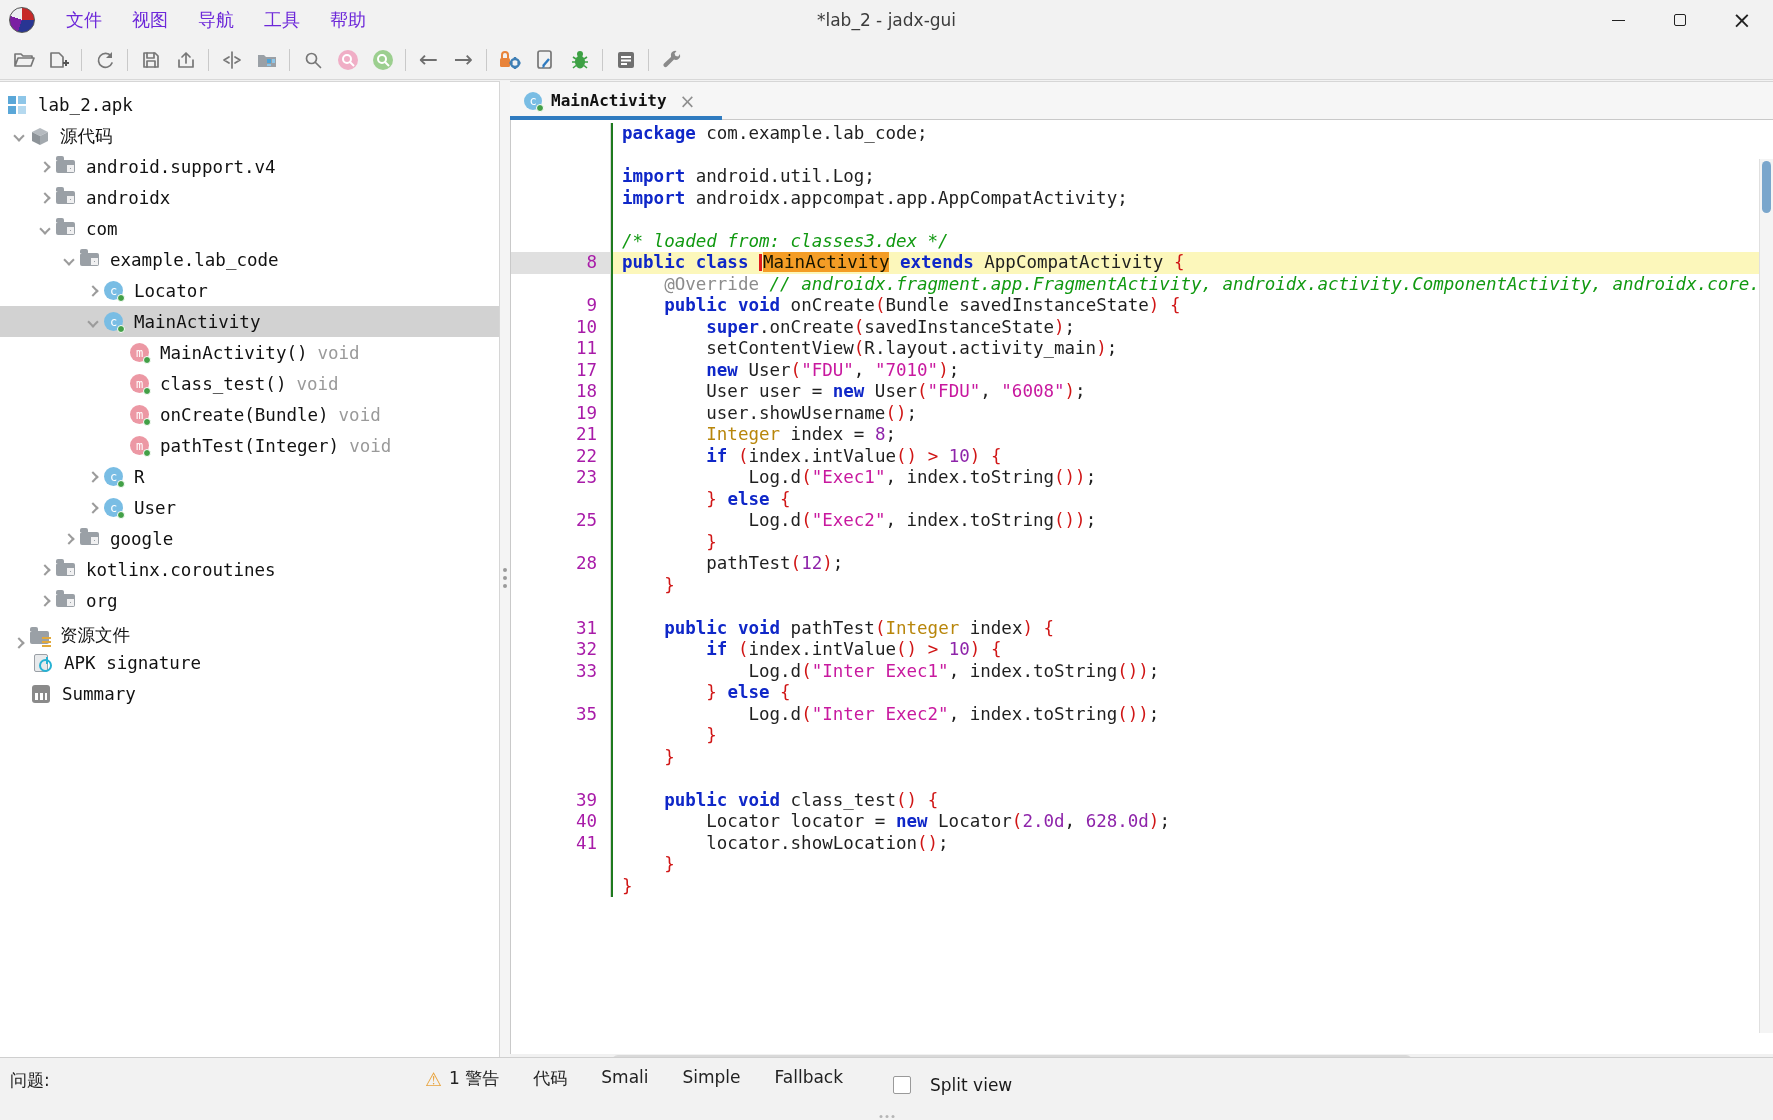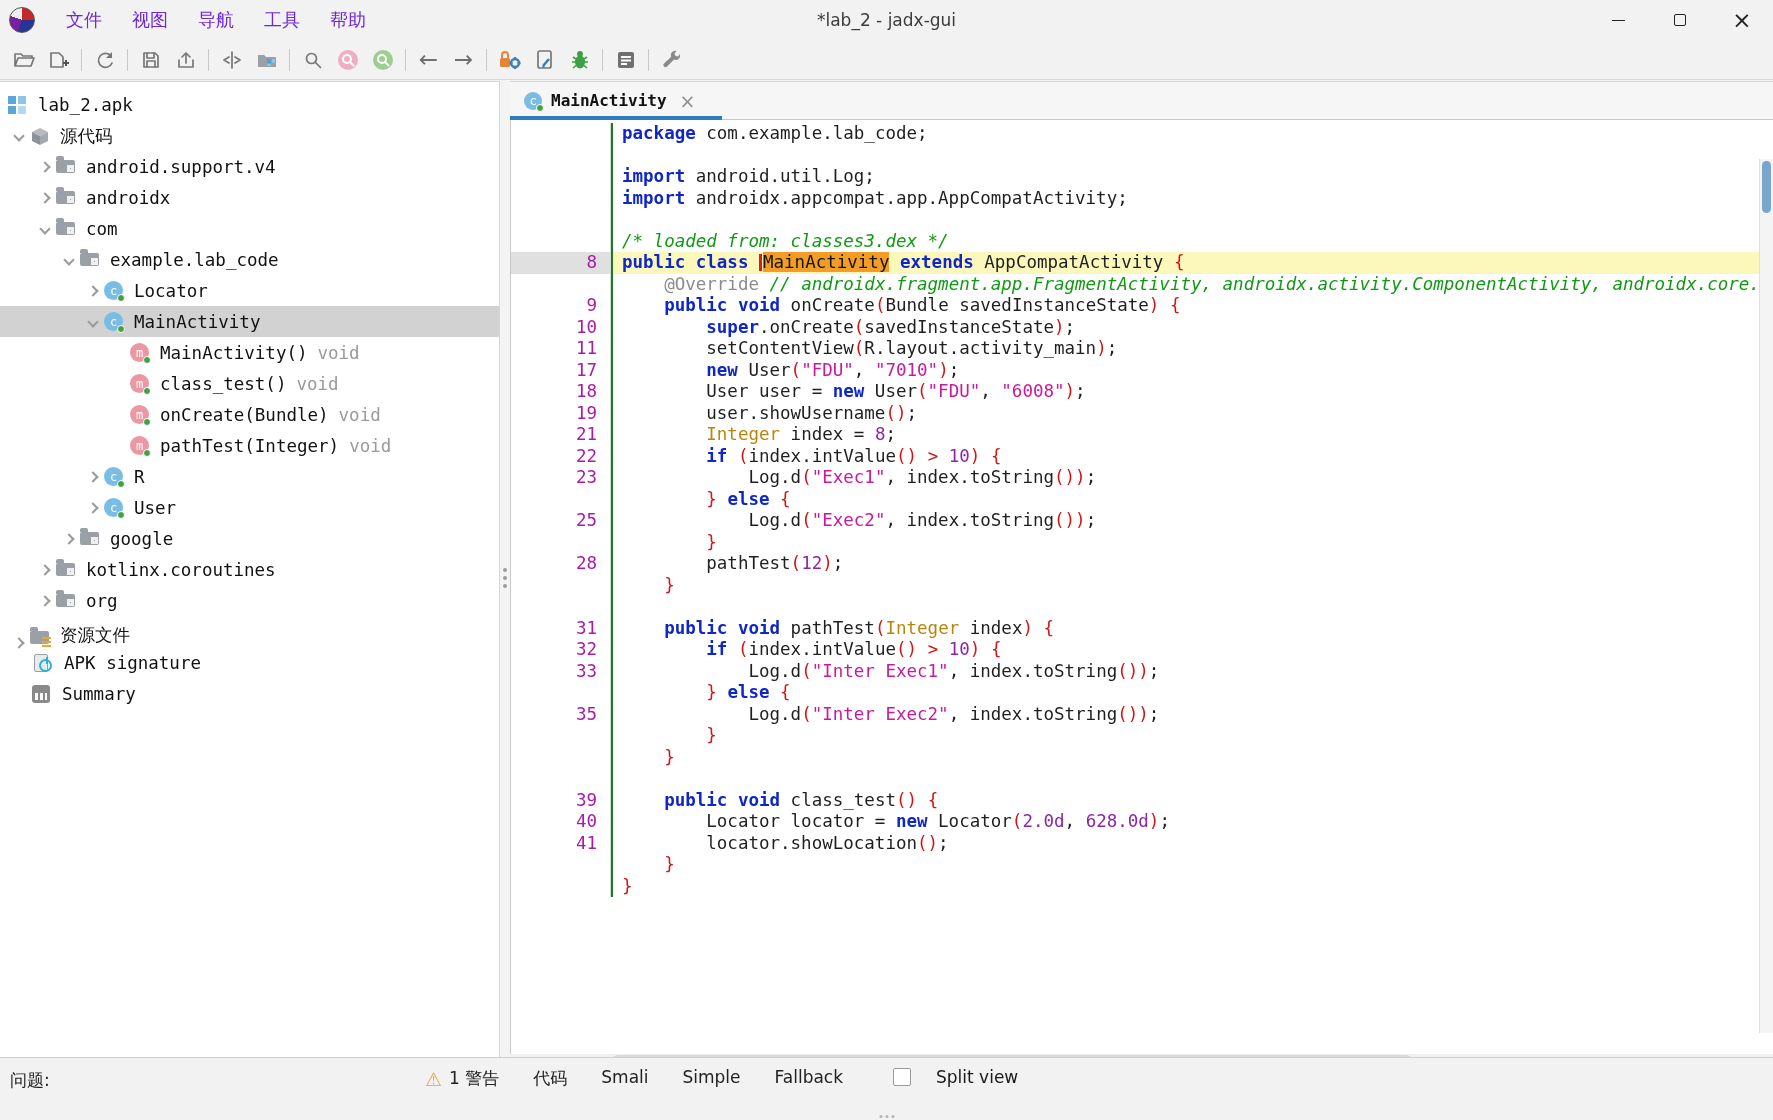--- a/index.html
+++ b/index.html
@@ -103,21 +103,21 @@
   .tabstrip-scroll { height:7px; background:#dfe7ef; position:relative; flex:none; }
   .tabstrip-thumb { position:absolute; top:0; bottom:0; left:66px; width:70px; background:#3e77b4; }
 
   
   .statusbar { position:absolute; left:0; right:0; bottom:0; height:63px; background:#f2f2f2; border-top:1px solid #cfcfcf; font-size:17px; }
   .sb-issues { position:absolute; left:10px; top:11px; color:#222; }
   .sb-group { position:absolute; left:425px; top:9px; display:flex; align-items:center; }
   .warn-ic { color:#e8a33d; font-size:19px; margin-right:7px; }
   .sb-mode { margin-left:34px; color:#222; }
   .sb-warntext { color:#222; }
-  .sb-split { position:absolute; left:893px; top:9px; display:flex; align-items:center; gap:25px; }
+  .sb-split { position:absolute; left:893px; top:17px; display:flex; align-items:center; gap:19px; }
   .checkbox { width:18px; height:18px; background:#fff; border:1px solid #9a9a9a; border-radius:2px; }
   .grip { position:absolute; left:50%; transform:translateX(-50%); bottom:2px; display:flex; gap:3px; }
   .grip i { width:3px; height:3px; border-radius:50%; background:#b5b5b5; }
 </style>
 </head>
 <body>
 
 <div class="titlebar">
   <div class="logo"></div>
   <div class="menubar" id="menubar">

